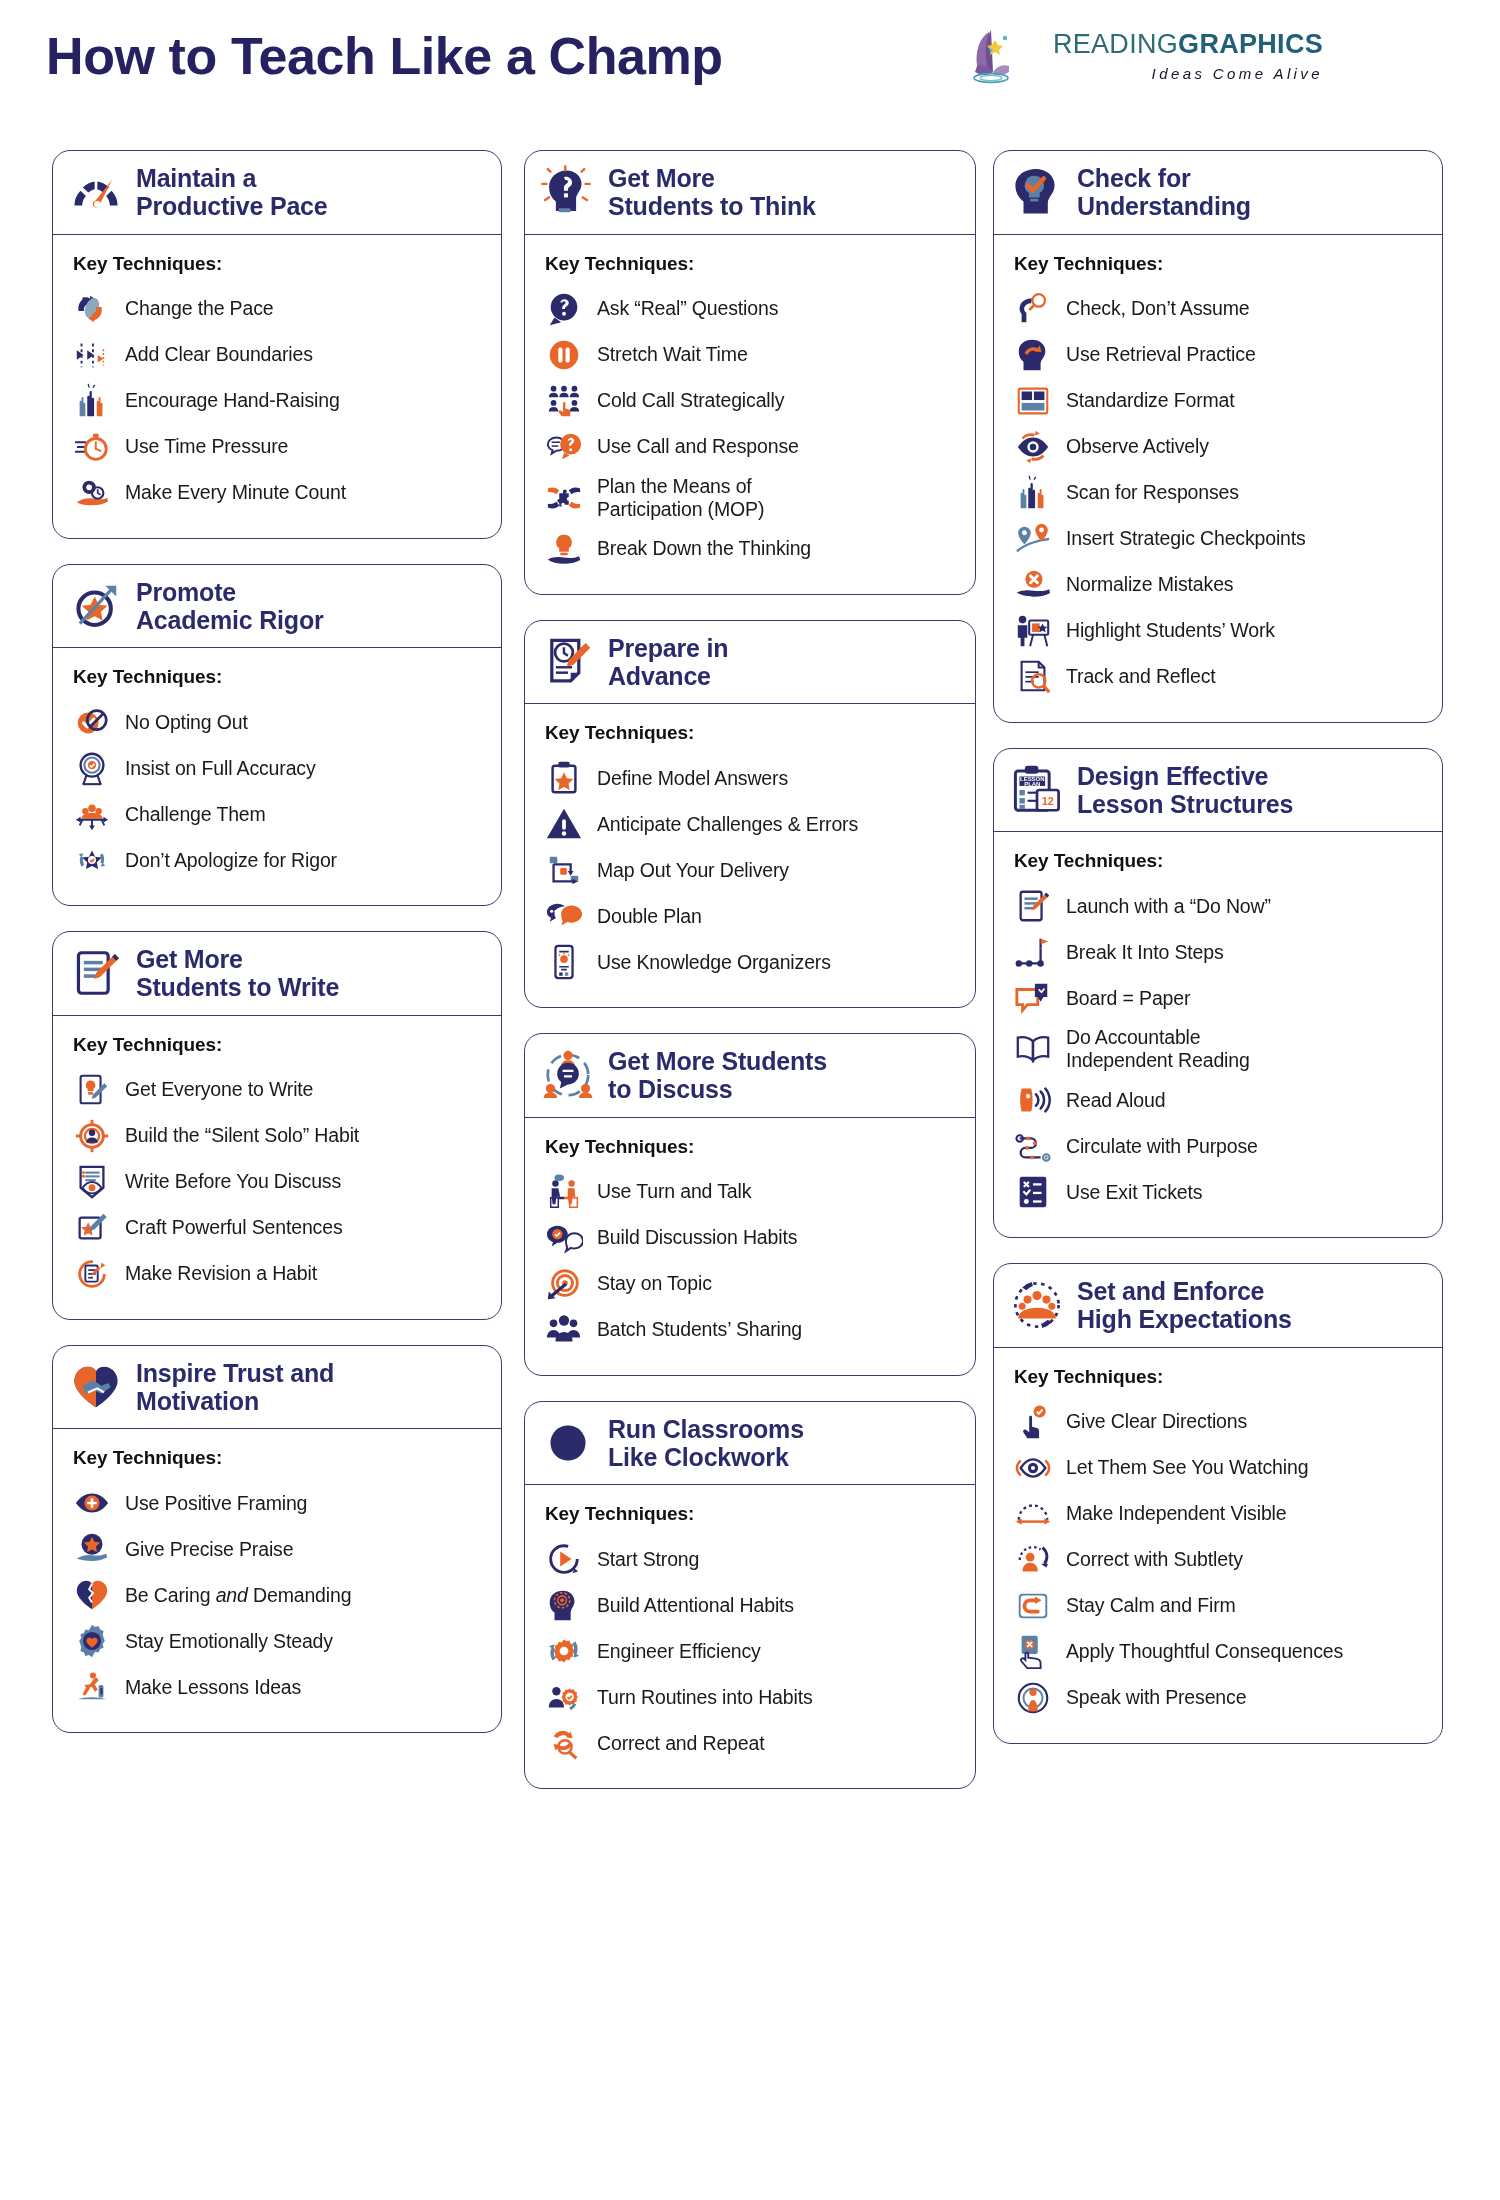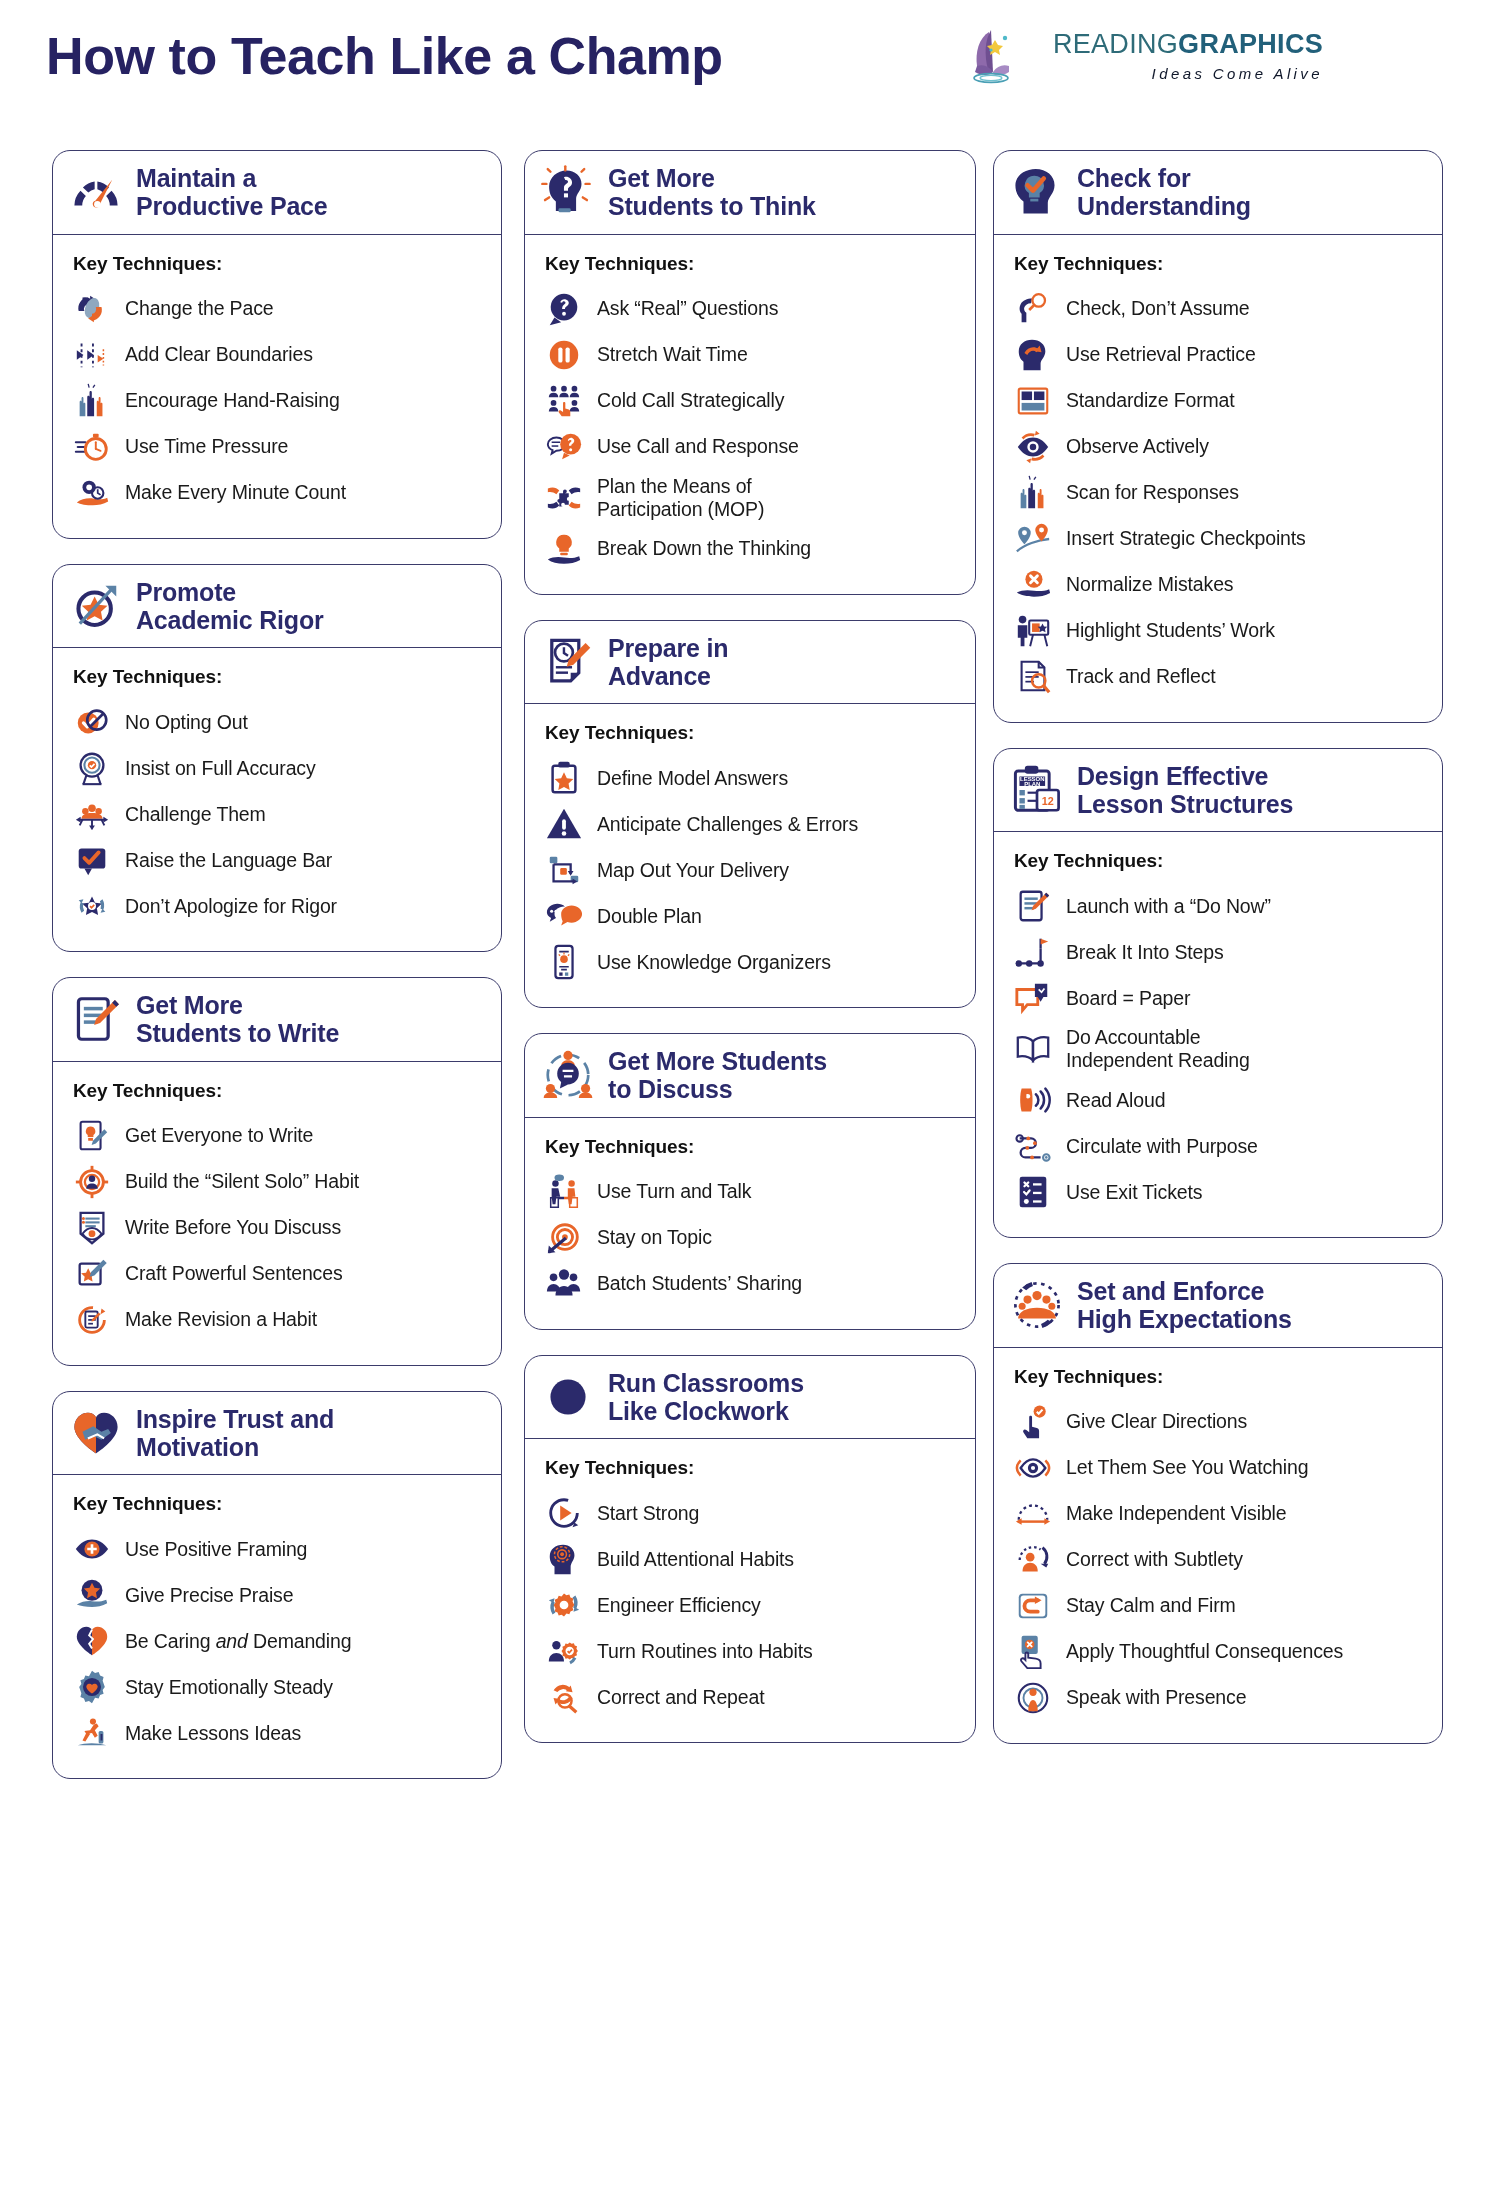--- a/index.html
+++ b/index.html
@@ -245,28 +245,20 @@
                       <line x1="30" y1="26" x2="33" y2="32"></line>
                     </g>
                     <path d="M3 26l5-3v6z" fill="#2b2a6b"></path>
                     <path d="M37 26l-5-3v6z" fill="#2b2a6b"></path>
                     <path d="M20 37l-3-5h6z" fill="#2b2a6b"></path>
                   </svg></span>
                 <span class="tlabel">Challenge Them</span>
               </li>
               <li class="tech">
                 <span class="ticon"><svg viewBox="0 0 40 40" width="100%" height="100%">
-                    <rect x="6" y="8" width="28" height="21" rx="3" fill="#2b2a6b"></rect>
-                    <path d="M12 29h8l-4 7z" fill="#2b2a6b"></path>
-                    <path d="M12 18l5 5 10-11" stroke="#e8662a" stroke-width="4" fill="none" stroke-linecap="round" stroke-linejoin="round"></path>
-                  </svg></span>
-                <span class="tlabel">Raise the Language Bar</span>
-              </li>
-              <li class="tech">
-                <span class="ticon"><svg viewBox="0 0 40 40" width="100%" height="100%">
                     <path d="M20 10l3.2 6.5 7.2.9-5.3 5 1.3 7.1L20 26.2 13.6 29.5l1.3-7.1-5.3-5 7.2-.9z" fill="#2b2a6b"></path>
                     <circle cx="20" cy="20" r="4.2" fill="#fff"></circle>
                     <path d="M18 20.2l1.5 1.6 2.8-3" stroke="#e8662a" stroke-width="1.8" fill="none"></path>
                     <path d="M31 13a13 13 0 0 1 1 11l-3-1a10 10 0 0 0-.7-8z" fill="#5b82a6"></path>
                     <path d="M9 27a13 13 0 0 1-1-11l3 1a10 10 0 0 0 .7 8z" fill="#5b82a6"></path>
                     <path d="M34 26l-5 1 2-4z" fill="#5b82a6"></path>
                     <path d="M6 14l5-1-2 4z" fill="#5b82a6"></path>
                   </svg></span>
                 <span class="tlabel">Don’t Apologize for Rigor</span>
               </li>
@@ -618,20 +610,29 @@
                     <path d="M7 16h7l2 9h-4l-1 8H8l-1-8z" fill="#2b2a6b"></path>
                     <path d="M14 25h6v2.6h-6z" fill="#2b2a6b"></path>
                     <circle cx="28" cy="11" r="3.4" fill="#e8662a"></circle>
                     <path d="M24 16h7l1 9h-3l-1 8h-3l-1-8z" fill="#e8662a"></path>
                     <path d="M20 25h6v2.6h-6z" fill="#e8662a"></path>
                     <path d="M6 26h8v10H6z" fill="none" stroke="#2b2a6b" stroke-width="1.6"></path>
                     <path d="M26 26h8v10h-8z" fill="none" stroke="#e8662a" stroke-width="1.6"></path>
                     <ellipse cx="15" cy="5" rx="5" ry="3.4" fill="#5b82a6"></ellipse>
                   </svg></span>
                 <span class="tlabel">Use Turn and Talk</span>
+              </li>
+              <li class="tech">
+                <span class="ticon"><svg viewBox="0 0 40 40" width="100%" height="100%">
+                    <path d="M2 16c0-5 5-9 11-9s11 4 11 9-5 9-11 9l-6 4 1.4-4.6C4.4 22.6 2 19.6 2 16z" fill="#2b2a6b"></path>
+                    <circle cx="13" cy="16" r="5.4" fill="#e8662a"></circle>
+                    <path d="M10.6 16.2l1.8 1.8 3.4-3.6" stroke="#fff" stroke-width="1.8" fill="none"></path>
+                    <path d="M22 23c0-4.4 4-8 9-8s9 3.6 9 8-4 8-9 8c-1.4 0-2.6-.2-3.8-.6L22 34l1.4-4C22.6 28.4 22 25.8 22 23z" fill="#fff" stroke="#2b2a6b" stroke-width="2"></path>
+                  </svg></span>
+                <span class="tlabel">Build Discussion Habits</span>
               </li>
               <li class="tech">
                 <span class="ticon"><svg viewBox="0 0 40 40" width="100%" height="100%">
                     <circle cx="21" cy="19" r="13" fill="none" stroke="#e8662a" stroke-width="3"></circle>
                     <circle cx="21" cy="19" r="8" fill="none" stroke="#e8662a" stroke-width="3"></circle>
                     <circle cx="21" cy="19" r="3" fill="#e8662a"></circle>
                     <path d="M4 35L22 20" stroke="#2b2a6b" stroke-width="3.4"></path>
                     <path d="M3 36l1-8 7 7z" fill="#2b2a6b"></path>
                   </svg></span>
                 <span class="tlabel">Stay on Topic</span>

